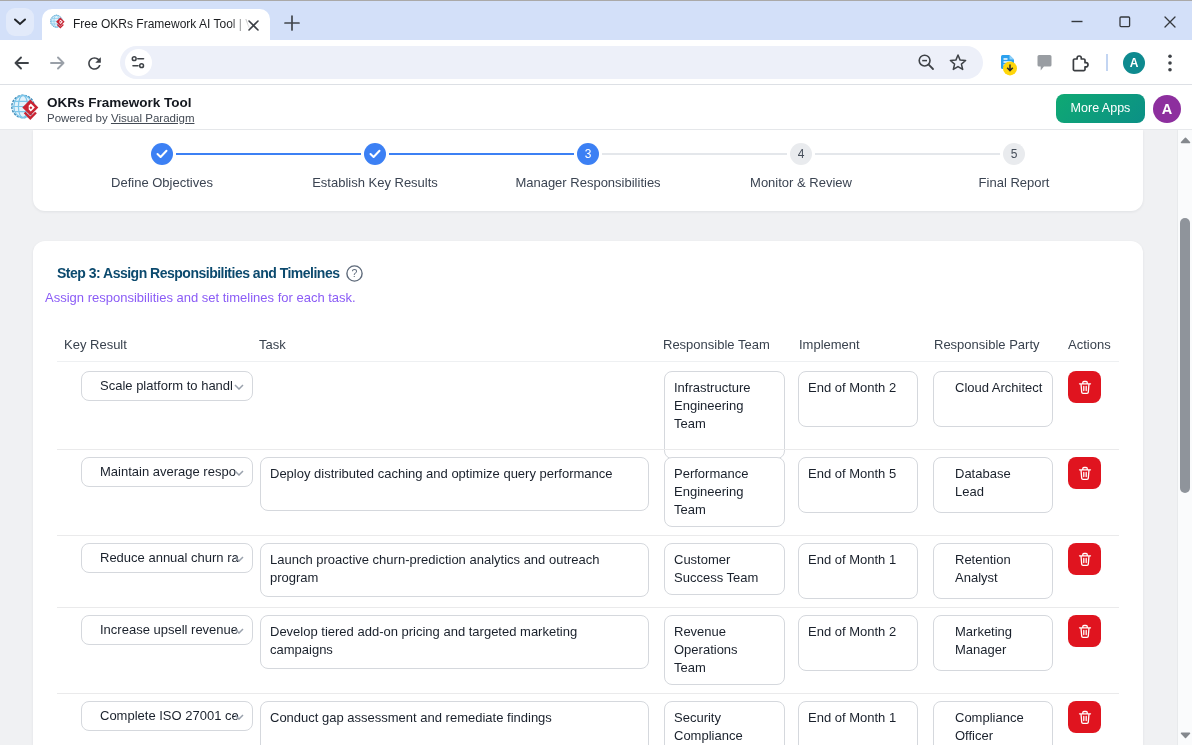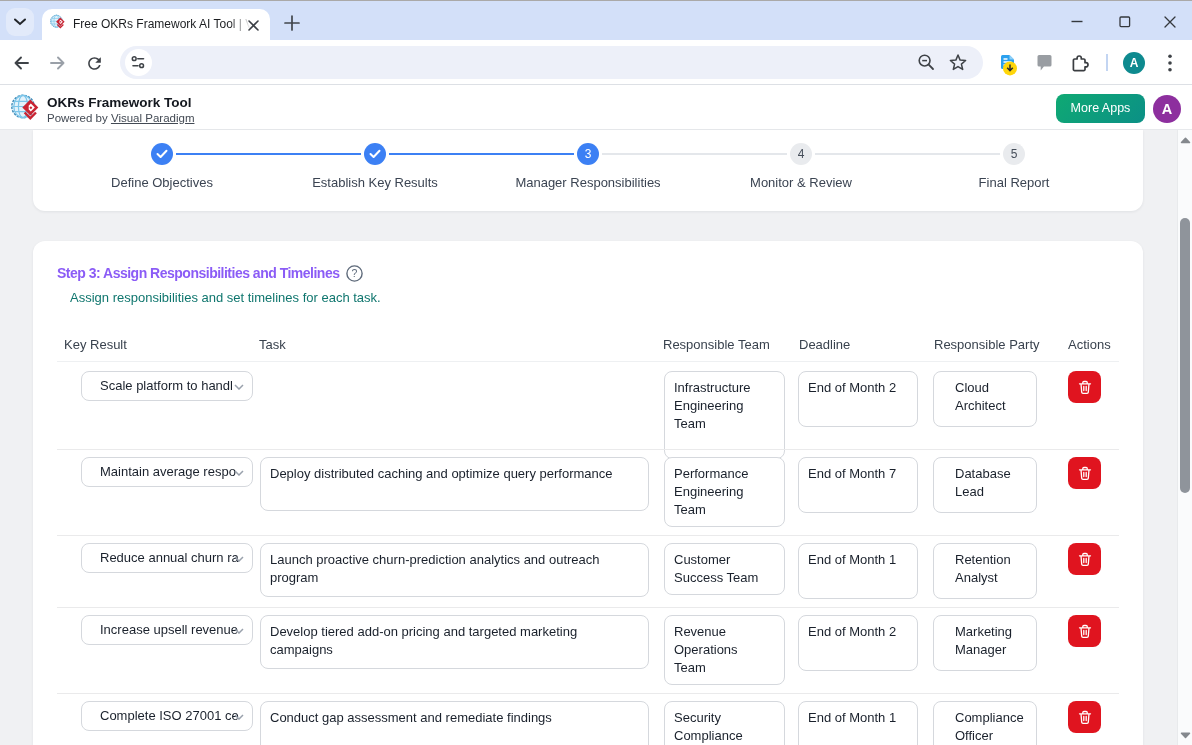--- a/index.html
+++ b/index.html
@@ -41,21 +41,21 @@
   .steplabel{position:absolute;top:45px;font-size:13px;color:#3b4452;white-space:nowrap;transform:translateX(-50%);}
   
   .colhdr{position:absolute;top:96px;font-size:13px;font-weight:500;color:#39424e;}
   .sep{position:absolute;left:24px;width:1062px;height:1px;background:#eaeaeb;}
   .ibox{position:absolute;box-sizing:border-box;border:1px solid #d5d8dd;border-radius:8px;background:#fff;
         font-size:13px;color:#1a212c;line-height:18px;padding:7px 9px;overflow:hidden;}
   .sel{left:48px;height:30px;width:172px;line-height:28px;padding:0 24px 0 18px;white-space:nowrap;}
   .task{left:227px;width:389px;height:54px;}
   .team{left:631px;width:121px;}
   .dl{left:765px;width:120px;height:56px;}
-  .pt{left:900px;width:104px;height:56px;padding-left:21px;}
+  .pt{left:900px;width:120px;height:56px;padding-left:21px;}
   .trash{position:absolute;left:1035px;width:33px;height:32px;border-radius:8px;background:#e0141f;}
   
   #sbar{position:absolute;left:1177px;top:130px;width:15px;height:615px;background:#fafbfc;border-left:1px solid #e8eaec;box-sizing:border-box;}
   #sthumb{position:absolute;left:2px;top:88px;width:10px;height:275px;border-radius:5px;background:#8f949b;}
 </style>
 </head>
 <body>
 <div id="page">
   <svg width="0" height="0" style="position:absolute">
     <defs>
@@ -174,30 +174,30 @@
       <div class="stepcirc active" style="left:544px">3</div>
       <div class="stepcirc todo" style="left:757px">4</div>
       <div class="stepcirc todo" style="left:970px">5</div>
       <div class="steplabel" style="left:129px">Define Objectives</div>
       <div class="steplabel" style="left:342px">Establish Key Results</div>
       <div class="steplabel" style="left:555px">Manager Responsibilities</div>
       <div class="steplabel" style="left:768px">Monitor &amp; Review</div>
       <div class="steplabel" style="left:981px">Final Report</div>
     </div>
     <div class="card" id="maincard">
-      <div style="position:absolute;left:24px;top:24px;font-size:14px;font-weight:bold;letter-spacing:-0.5px;color:#8b5cf6">Step 3: Assign Responsibilities and Timelines</div>
+      <div style="position:absolute;left:24px;top:24px;font-size:14px;font-weight:bold;letter-spacing:-0.5px;color:#0c4a6e">Step 3: Assign Responsibilities and Timelines</div>
       <svg width="17" height="17" style="position:absolute;left:313px;top:24px">
           <circle cx="8.5" cy="8.5" r="7.6" fill="none" stroke="#5e6a7a" stroke-width="1.4"></circle>
           <text x="8.5" y="12.2" font-size="10.5" fill="#5e6a7a" text-anchor="middle" font-family="Liberation Sans">?</text>
         </svg>
-      <div style="position:absolute;left:37px;top:49px;font-size:13px;color:#0f766e">Assign responsibilities and set timelines for each task.</div>
+      <div style="position:absolute;left:12px;top:49px;font-size:13px;color:#8b5cf6">Assign responsibilities and set timelines for each task.</div>
       <div class="colhdr" style="left:31px">Key Result</div>
       <div class="colhdr" style="left:226px">Task</div>
       <div class="colhdr" style="left:630px">Responsible Team</div>
-      <div class="colhdr" style="left:766px">Deadline</div>
+      <div class="colhdr" style="left:766px">Implement</div>
       <div class="colhdr" style="left:901px">Responsible Party</div>
       <div class="colhdr" style="left:1035px">Actions</div>
       <div class="sep" style="top:120px;background:#eef0f2"></div>
 
       <div class="ibox sel" style="top:130px">Scale platform to handl<svg class="chev" width="10" height="6">
             <path d="M1 1 L5 5 L9 1" fill="none" stroke="#99a1ac" stroke-width="1.5"></path>
           </svg></div>
       <div class="ibox team" style="top:130px;height:88px">Infrastructure<br>Engineering<br>Team</div>
       <div class="ibox dl" style="top:130px">End of Month 2</div>
       <div class="ibox pt" style="top:130px">Cloud Architect</div>
@@ -206,21 +206,21 @@
             <path d="M1.5 3.8 H12.5 M4.8 3.8 V2.6 a1.1 1.1 0 0 1 1.1-1.1 h2.2 a1.1 1.1 0 0 1 1.1 1.1 V3.8 M3 3.8 l0.7 8.3 a1.3 1.3 0 0 0 1.3 1.2 h4 a1.3 1.3 0 0 0 1.3-1.2 L11 3.8 M5.8 6.5 v4 M8.2 6.5 v4" fill="none" stroke="#fff" stroke-width="1.3" stroke-linecap="round"></path>
           </svg>
         </div>
       <div class="sep" style="top:208px"></div>
 
       <div class="ibox sel" style="top:216px">Maintain average respo<svg class="chev" width="10" height="6">
             <path d="M1 1 L5 5 L9 1" fill="none" stroke="#99a1ac" stroke-width="1.5"></path>
           </svg></div>
       <div class="ibox task" style="top:216px">Deploy distributed caching and optimize query performance</div>
       <div class="ibox team" style="top:216px;height:70px">Performance<br>Engineering<br>Team</div>
-      <div class="ibox dl" style="top:216px">End of Month 7</div>
+      <div class="ibox dl" style="top:216px">End of Month 5</div>
       <div class="ibox pt" style="top:216px">Database Lead</div>
       <div class="trash" style="top:216px">
           <svg width="14" height="15" style="position:absolute;left:9.5px;top:8.5px">
             <path d="M1.5 3.8 H12.5 M4.8 3.8 V2.6 a1.1 1.1 0 0 1 1.1-1.1 h2.2 a1.1 1.1 0 0 1 1.1 1.1 V3.8 M3 3.8 l0.7 8.3 a1.3 1.3 0 0 0 1.3 1.2 h4 a1.3 1.3 0 0 0 1.3-1.2 L11 3.8 M5.8 6.5 v4 M8.2 6.5 v4" fill="none" stroke="#fff" stroke-width="1.3" stroke-linecap="round"></path>
           </svg>
         </div>
       <div class="sep" style="top:294px"></div>
 
       <div class="ibox task" style="top:302px">Launch proactive churn-prediction analytics and outreach program</div>
       <div class="ibox sel" style="top:302px">Reduce annual churn ra<svg class="chev" width="10" height="6">

